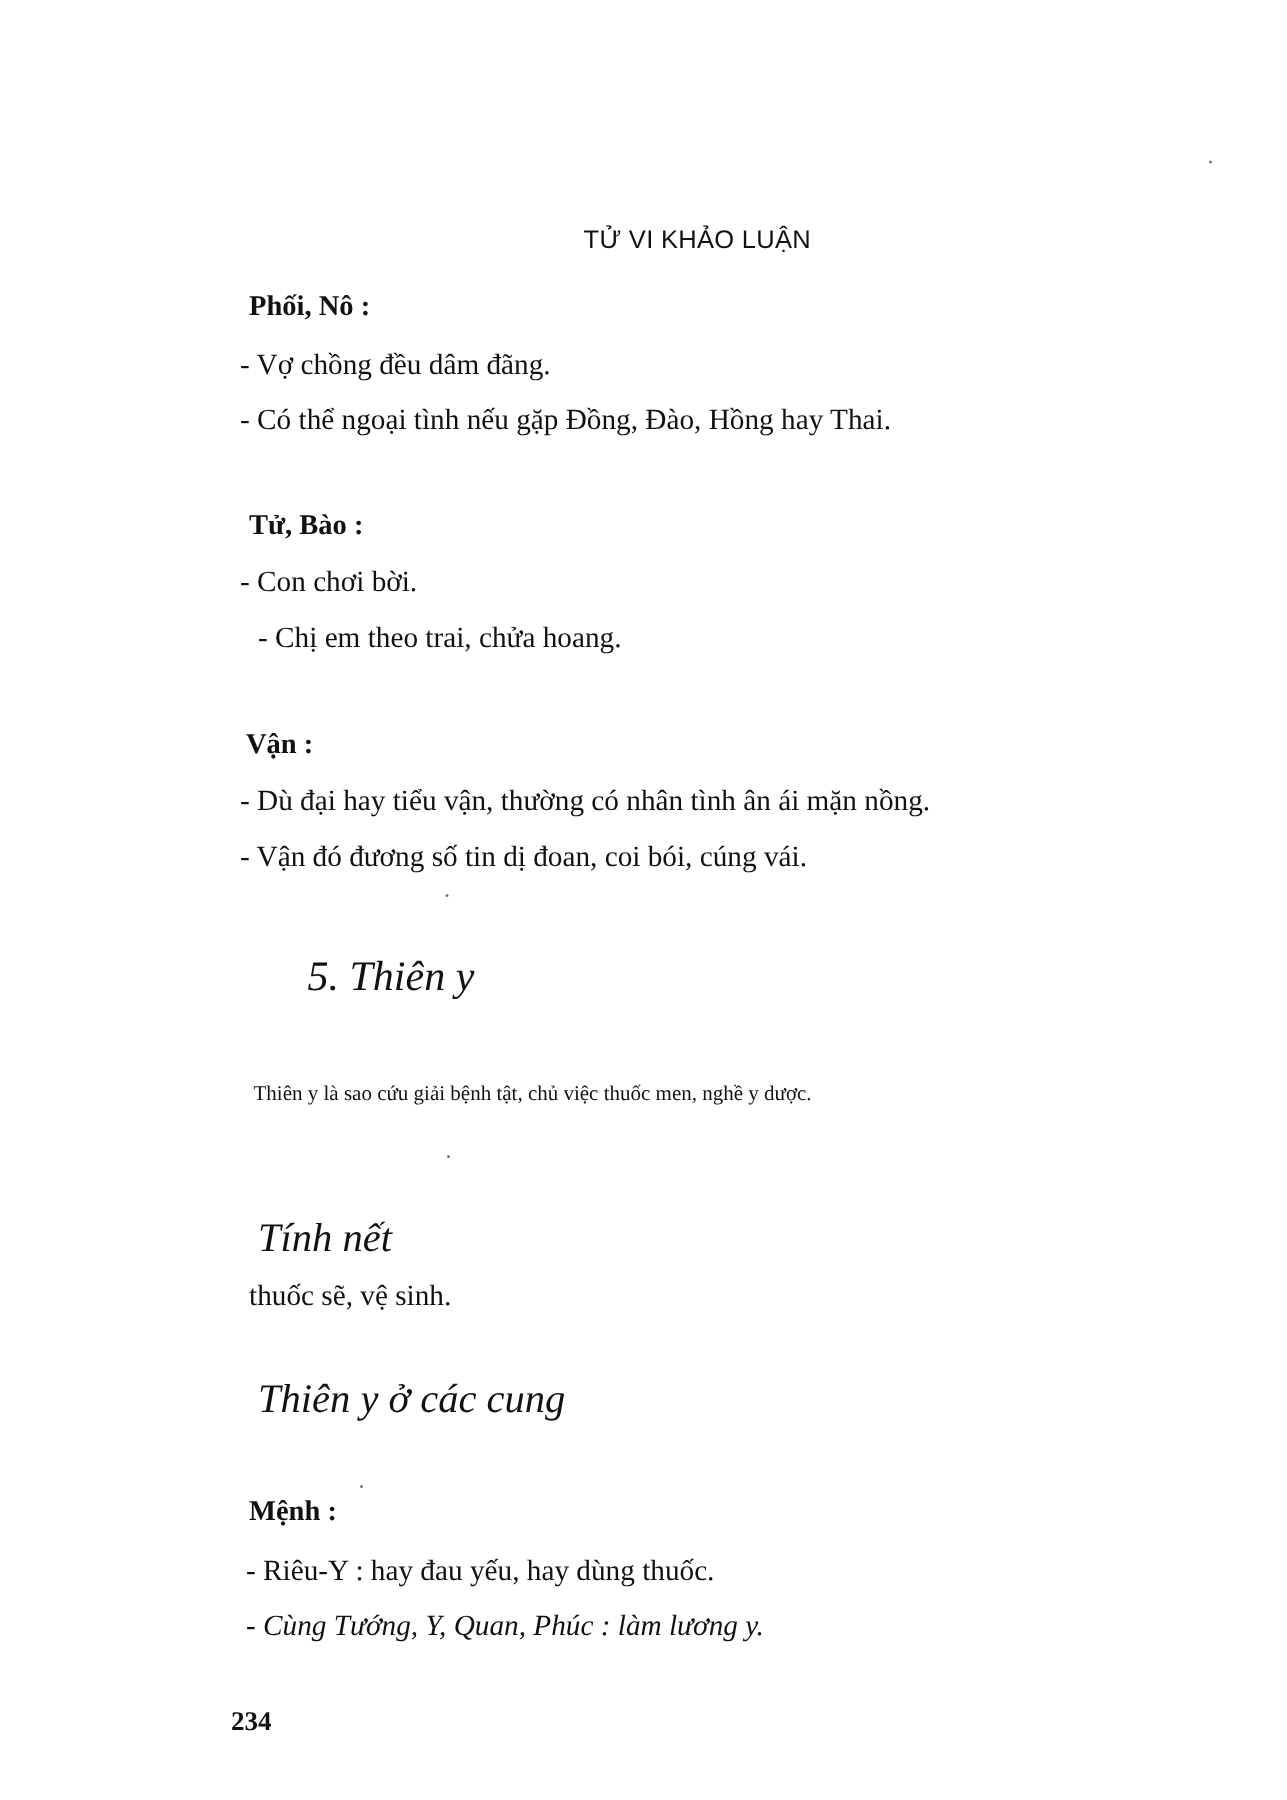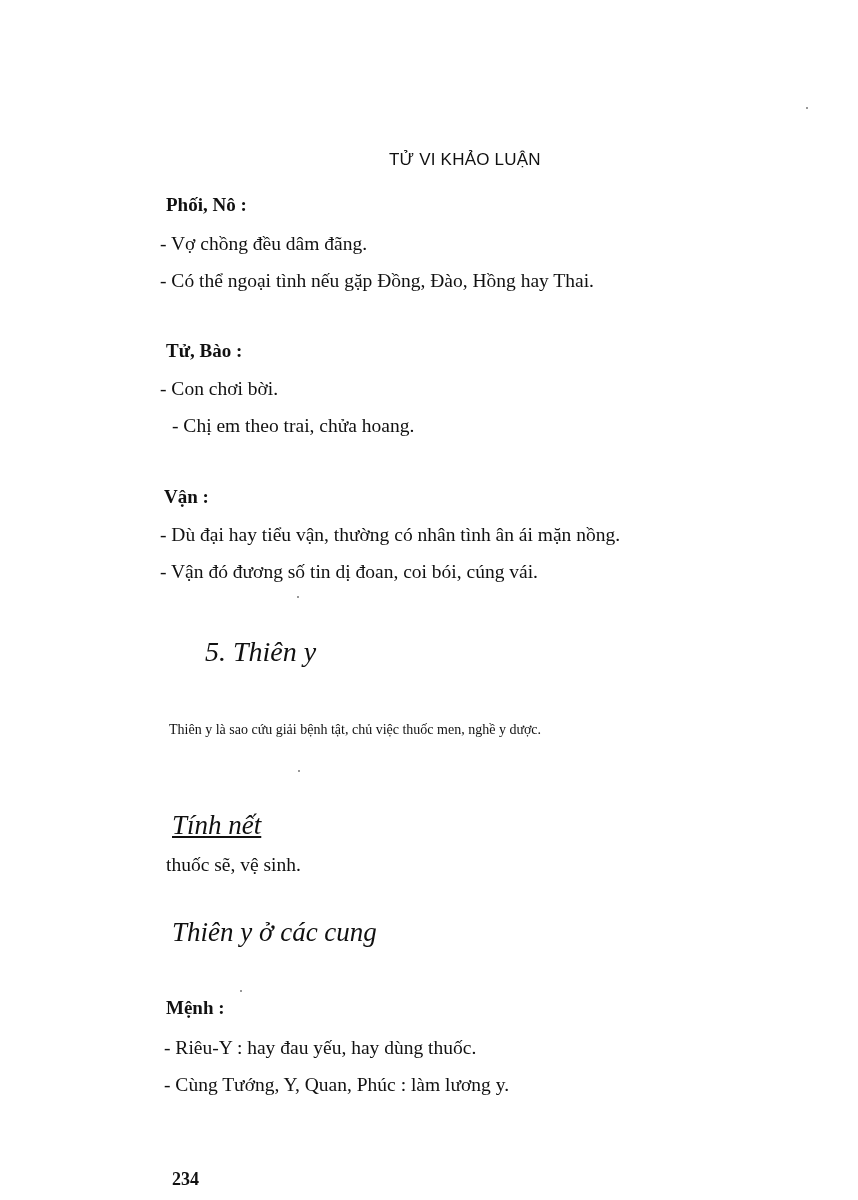--- a/index.html
+++ b/index.html
@@ -30,27 +30,27 @@
 <div class="abs line" style="left:160px; top:378px;">- Con chơi bời.</div>
 <div class="abs line" style="left:172px; top:415px;">- Chị em theo trai, chửa hoang.</div>
 
 <div class="abs bold-head" style="left:164px; top:486px;">Vận :</div>
 <div class="abs line" style="left:160px; top:524px;">- Dù đại hay tiểu vận, thường có nhân tình ân ái mặn nồng.</div>
 <div class="abs line" style="left:160px; top:561px;">- Vận đó đương số tin dị đoan, coi bói, cúng vái.</div>
 
 <div class="abs sec-title" style="left:163px; top:636px;">5. Thiên y</div>
 <div class="abs para" style="left:169px; top:715px;">Thiên y là sao cứu giải bệnh tật, chủ việc thuốc men, nghề y dược.</div>
 
-<div class="abs sub-title" style="left:172px; top:810px;text-decoration:underline;">Tính nết</div>
+<div class="abs sub-title" style="left:172px; top:810px;">Tính nết</div>
 <div class="abs line" style="left:166px; top:854px;">thuốc sẽ, vệ sinh.</div>
 
 <div class="abs sub-title" style="left:172px; top:917px;">Thiên y ở các cung</div>
 
 <div class="abs bold-head" style="left:166px; top:997px;">Mệnh :</div>
 <div class="abs line" style="left:164px; top:1037px;">- Riêu-Y : hay đau yếu, hay dùng thuốc.</div>
-<div class="abs line" style="left:164px; top:1074px;">- Cùng Tướng, Y, Quan, Phúc : làm lương y.</div>
+<div class="abs line" style="left:164px; top:1074px;font-style:italic;">- Cùng Tướng, Y, Quan, Phúc : làm lương y.</div>
 
-<div class="abs pagenum" style="left:172px; top:1137px;margin-top:32px;">234</div>
+<div class="abs pagenum" style="left:154px; top:1137px;">234</div>
 
 <div class="speck" style="left:806px; top:107px;"></div>
 <div class="speck" style="left:297px; top:596px;"></div>
 <div class="speck" style="left:298px; top:770px;"></div>
 <div class="speck" style="left:240px; top:990px;"></div>
 
 </body></html>

